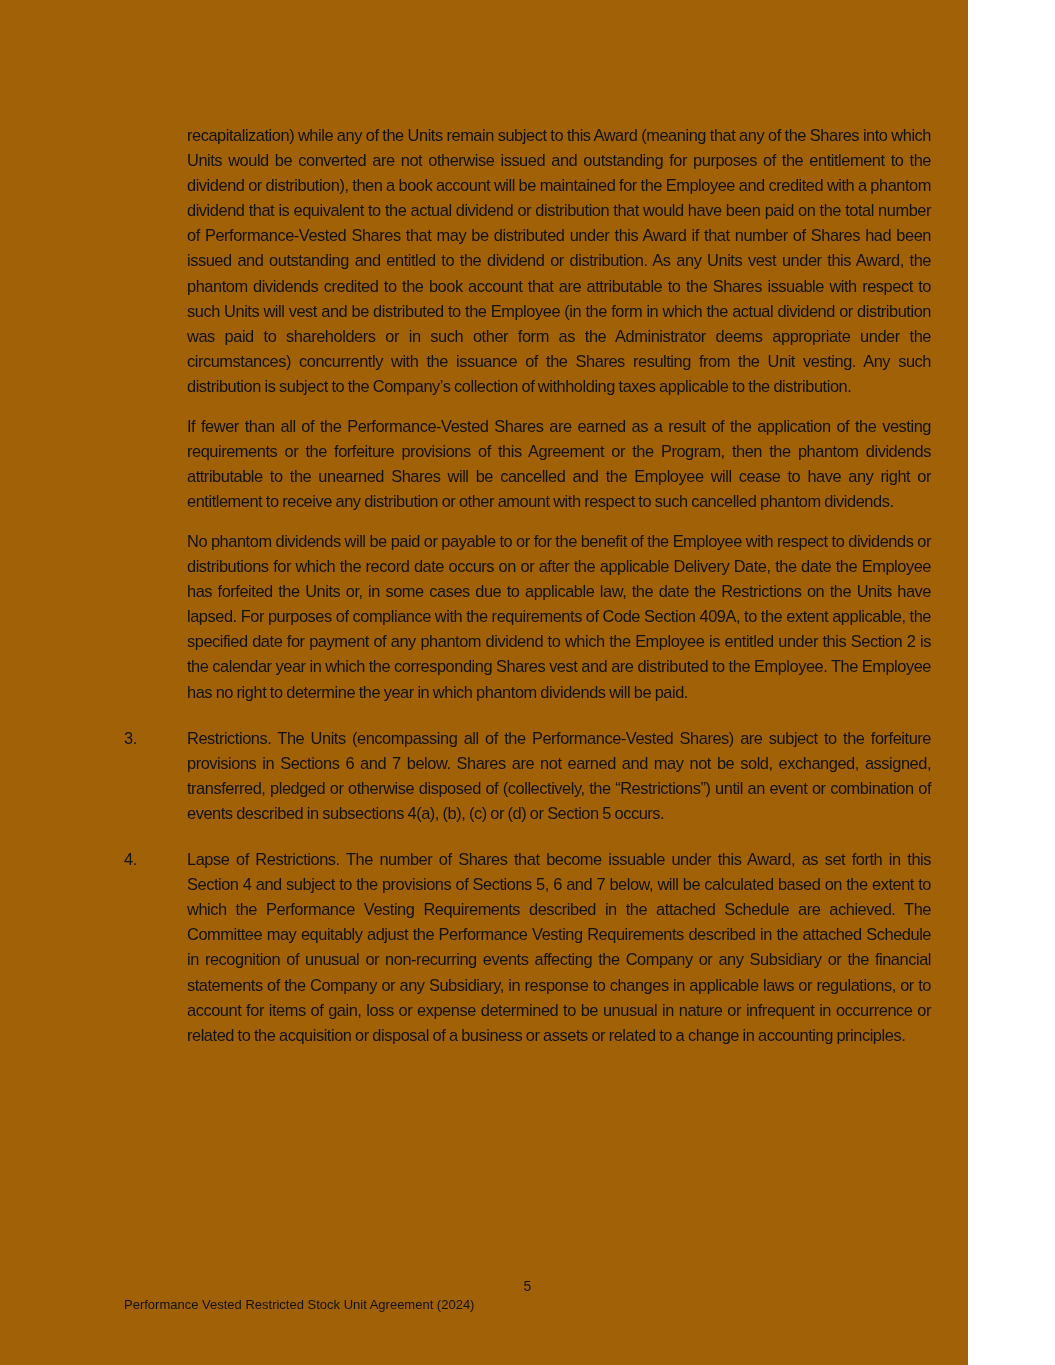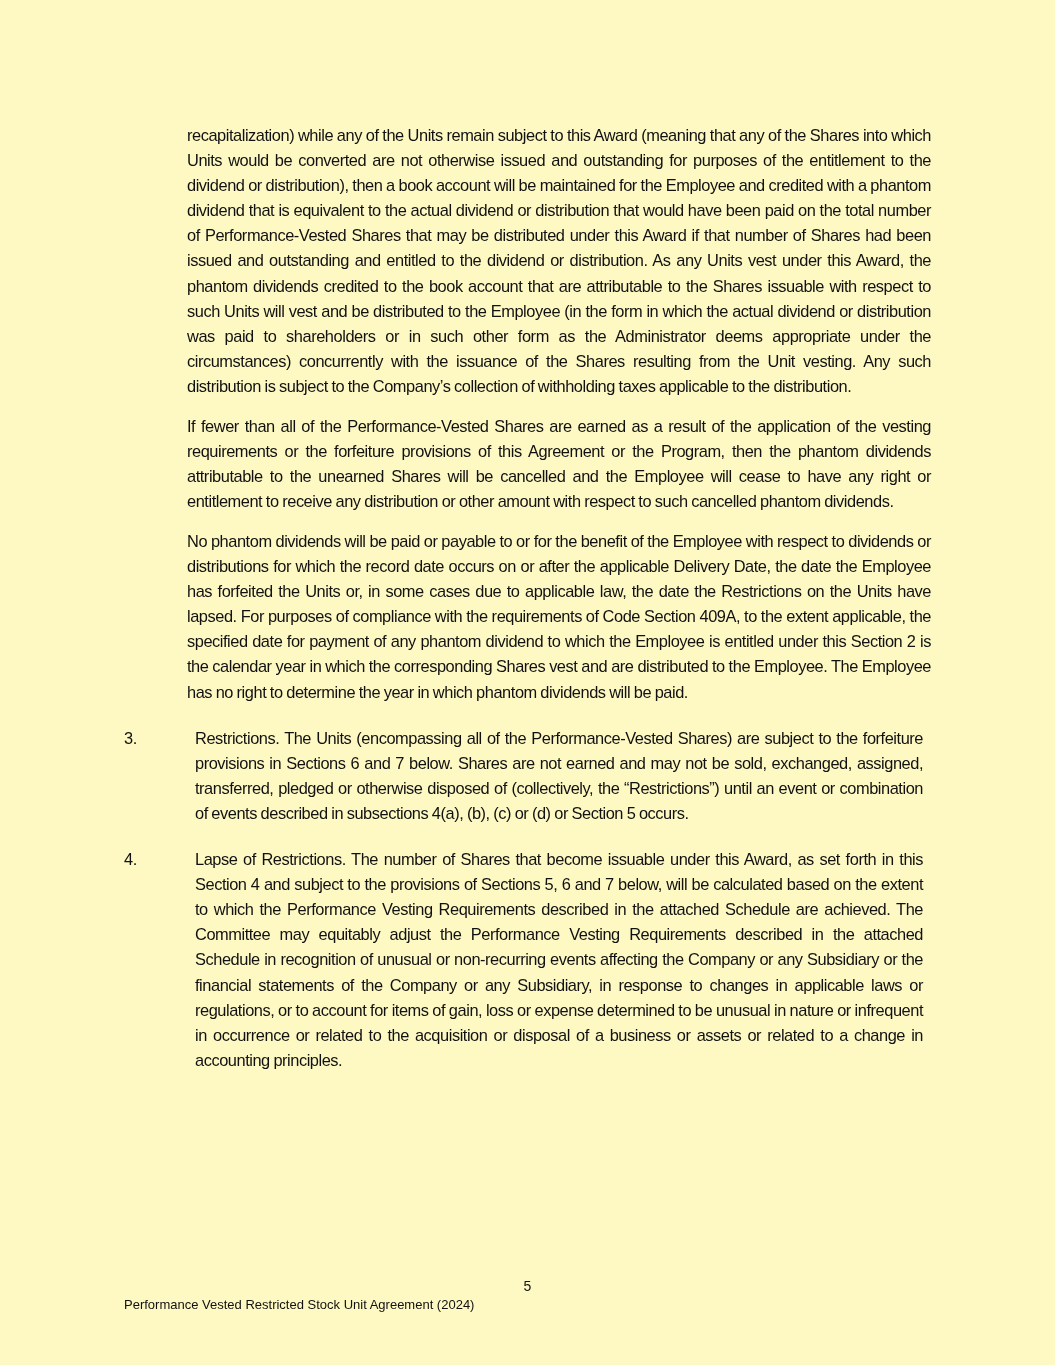--- a/index.html
+++ b/index.html
@@ -10,23 +10,23 @@
   body {
     width: 1055px;
     height: 1365px;
     position: relative;
     overflow: hidden;
     color: #111111;
   }
   .page {
     position: absolute;
     left: 0; top: 0;
-    width: 1055px;
+    width: 968px;
     height: 1365px;
-    background: #fef9c3;
+    background: #a16207;
   }
   .body-text {
     position: absolute;
     left: 187px;
     top: 123px;
     width: 744px;
     font-family: "Liberation Sans", sans-serif;
     font-size: 16.4px;
     line-height: 25.1px;
     letter-spacing: -0.45px;
@@ -41,21 +41,21 @@
   .section {
     position: relative;
     margin: 21px 0 0 0;
   }
   .section-num {
     position: absolute;
     left: -63px;
     top: 0;
   }
   .section-text {
-    margin: 8px;
+    margin: 0;
     text-align: justify;
     text-align-last: left;
   }
   .page-number {
     position: absolute;
     left: 0;
     width: 1055px;
     top: 1278px;
     text-align: center;
     font-family: "Liberation Sans", sans-serif;

